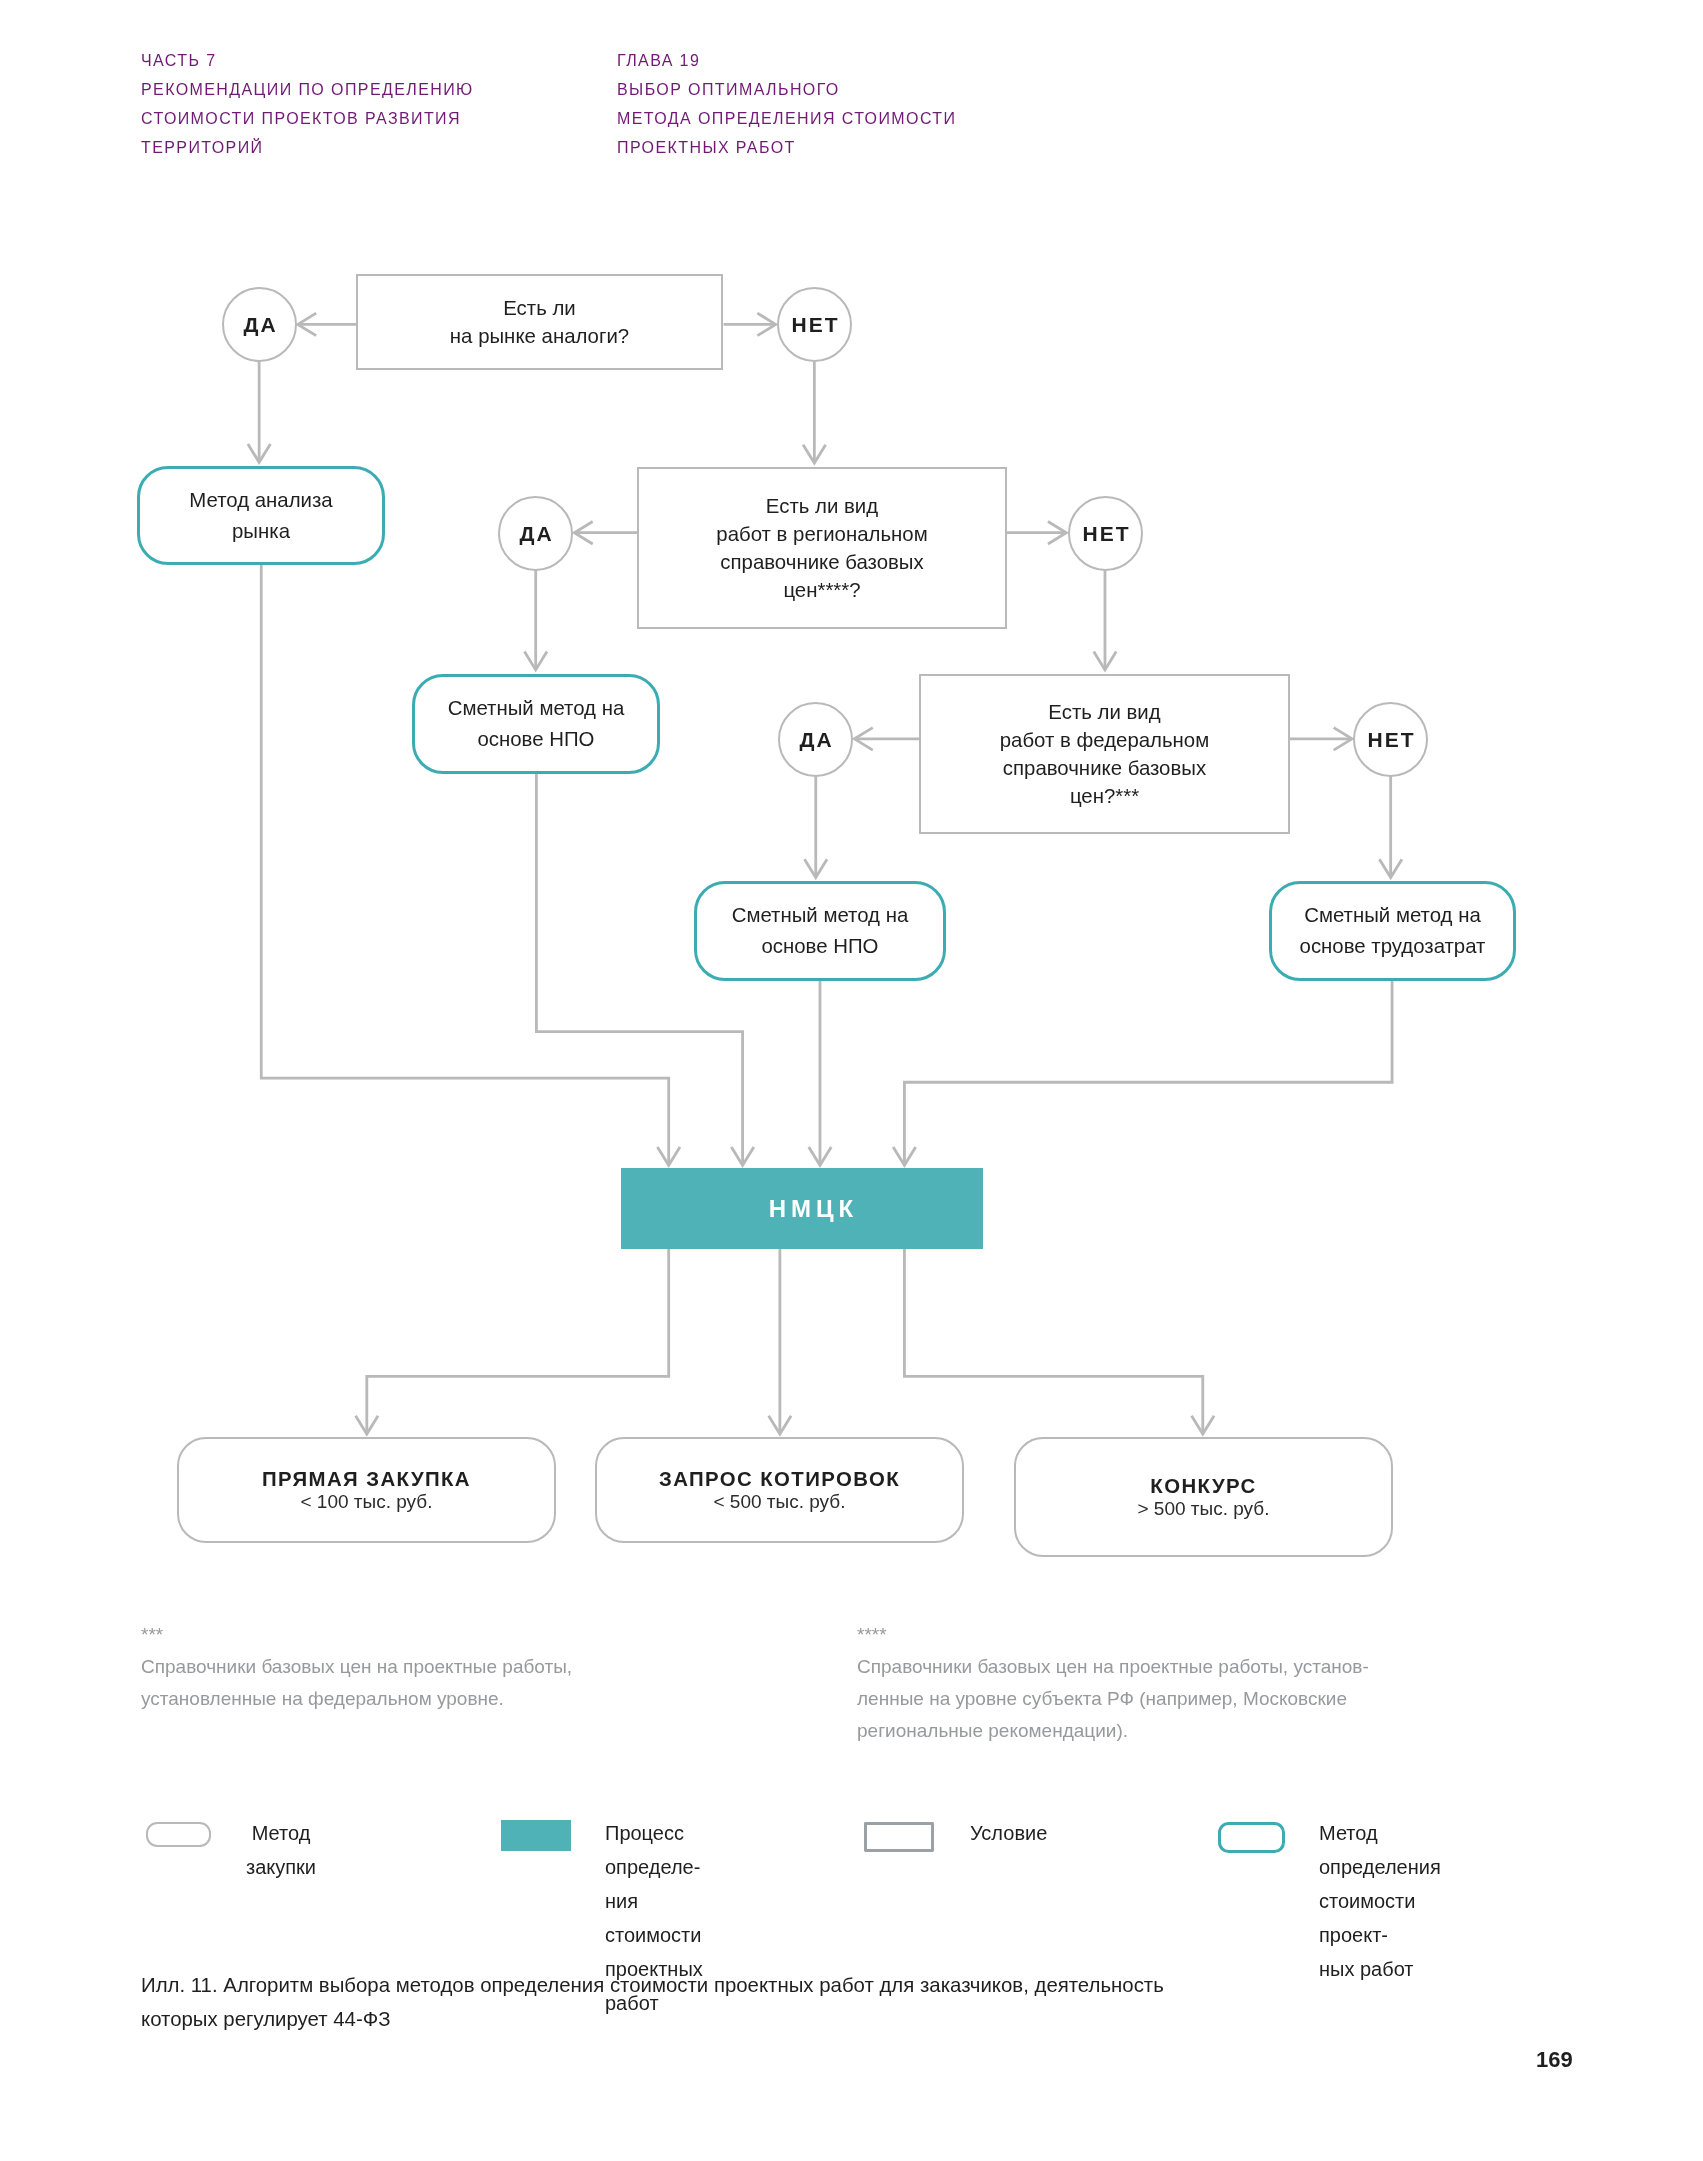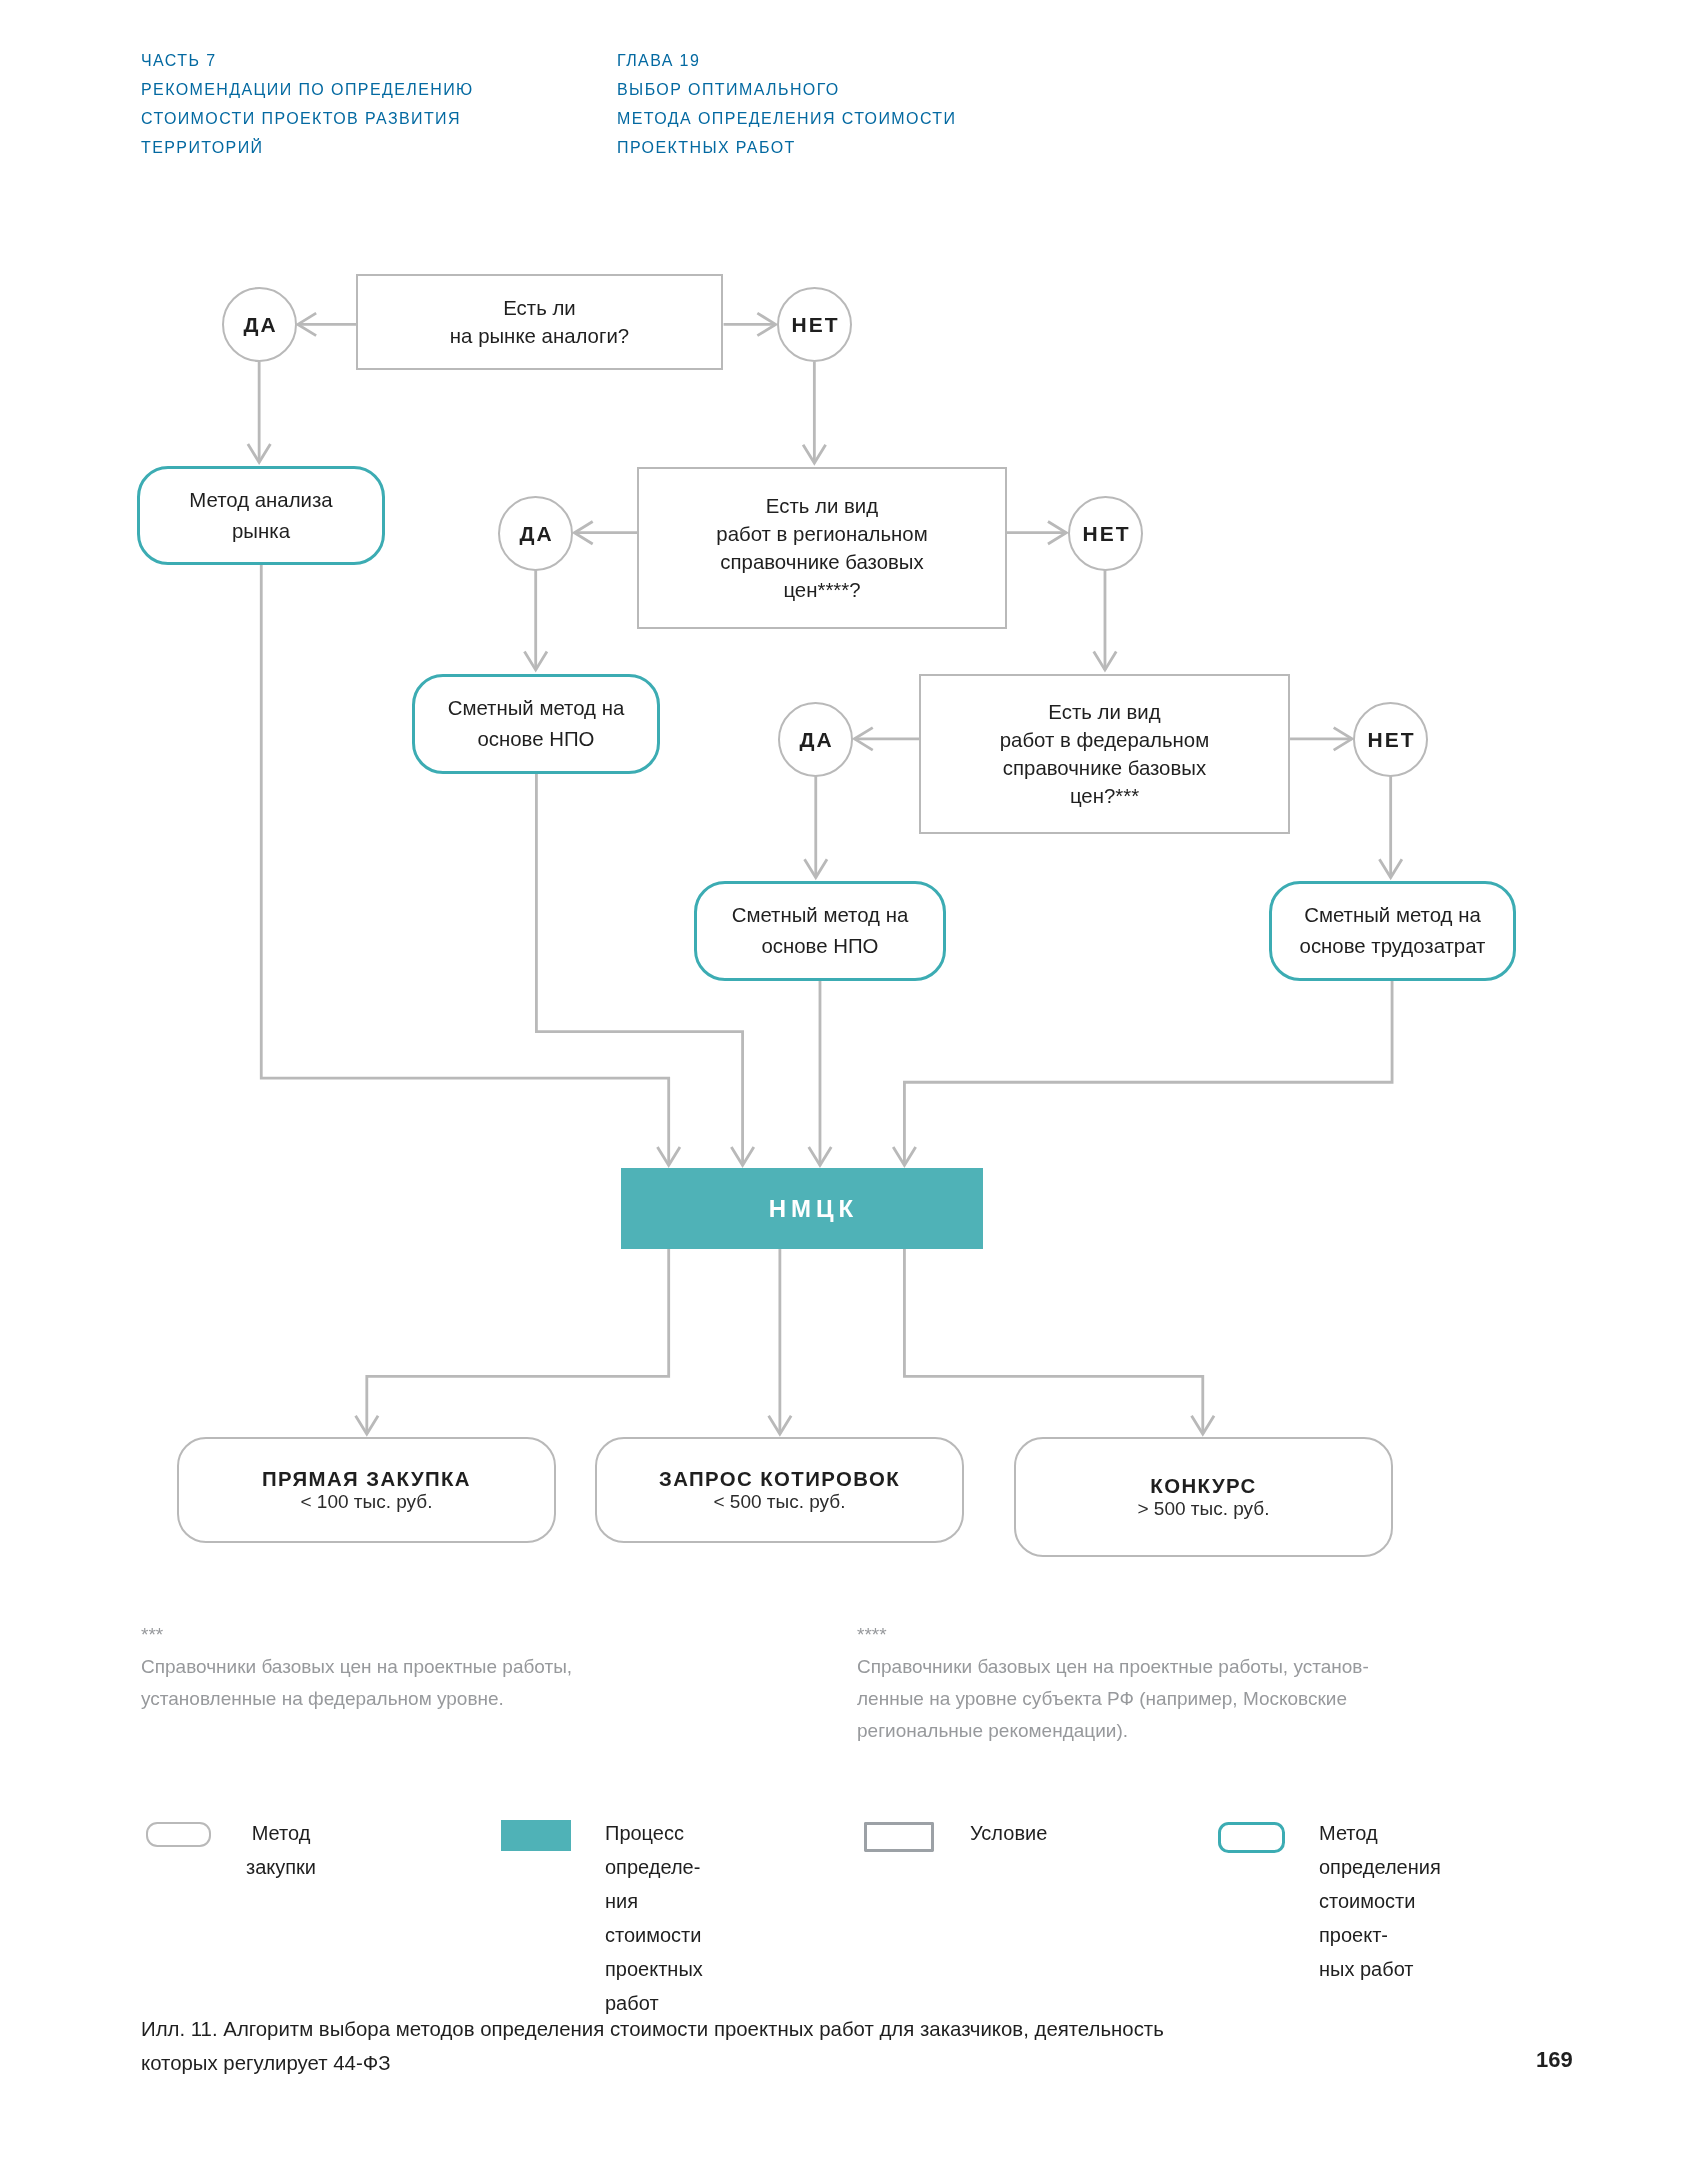--- a/index.html
+++ b/index.html
@@ -3,21 +3,21 @@
 <meta charset="utf-8">
 <style>
   html,body{margin:0;padding:0;background:#e9e9e9;}
   .page{
     position:relative;width:1704px;height:2161px;background:#ffffff;
     font-family:"Liberation Sans", sans-serif;overflow:hidden;
   }
   .abs{position:absolute;}
   .pre{white-space:pre-line;}
   .hdr{
-    font-size:16px;line-height:29px;letter-spacing:1.4px;color:#0369a1;
+    font-size:16px;line-height:29px;letter-spacing:1.4px;color:#701a75;
     white-space:pre-line;font-weight:500;text-transform:uppercase;
   }
   svg.connectors{position:absolute;left:0;top:0;z-index:1;}
   .node{
     position:absolute;box-sizing:border-box;z-index:2;background:#ffffff;
     display:flex;align-items:center;justify-content:center;text-align:center;
     color:#1f1f1f;
   }
   .cond{border:2.8px solid #b9b9b9;font-size:20.4px;line-height:28px;font-weight:500;}
   .pill{border:3.5px solid #3cacb3;border-radius:31px;font-size:20.4px;line-height:31px;font-weight:500;}
@@ -148,19 +148,19 @@
 
     <div class="lg-swatch" style="left:864px;top:1822px;width:70px;height:30px;border:3.5px solid #9ca1a6;border-radius:1.4px;"></div>
     <div class="abs lg-label" style="left:970px;top:1816px;">Условие</div>
 
     <div class="lg-swatch" style="left:1218px;top:1822px;width:67px;height:31px;border:3.5px solid #3cacb3;border-radius:10.6px;"></div>
     <div class="abs lg-label" style="left:1319px;top:1816px;">Метод определения
 стоимости проект-
 ных работ</div>
   </div>
 
-  <div class="abs caption" style="left:141px;top:1968px;width:1422px;margin-top:44px;">Илл. 11. Алгоритм выбора методов определения стоимости проектных работ для заказчиков, деятельность
+  <div class="abs caption" style="left:141px;top:1968px;width:1422px;">Илл. 11. Алгоритм выбора методов определения стоимости проектных работ для заказчиков, деятельность
 которых регулирует 44-ФЗ</div>
 
   <div class="abs pageno" style="left:1536px;top:2047px;">169</div>
 
 </div>
 
 
 </body></html>

